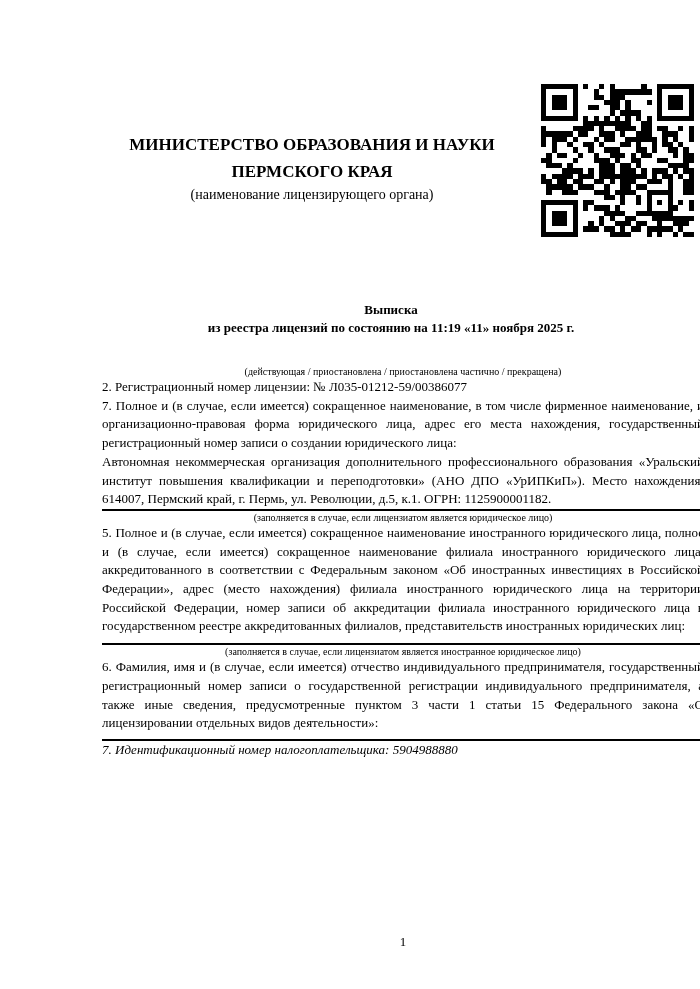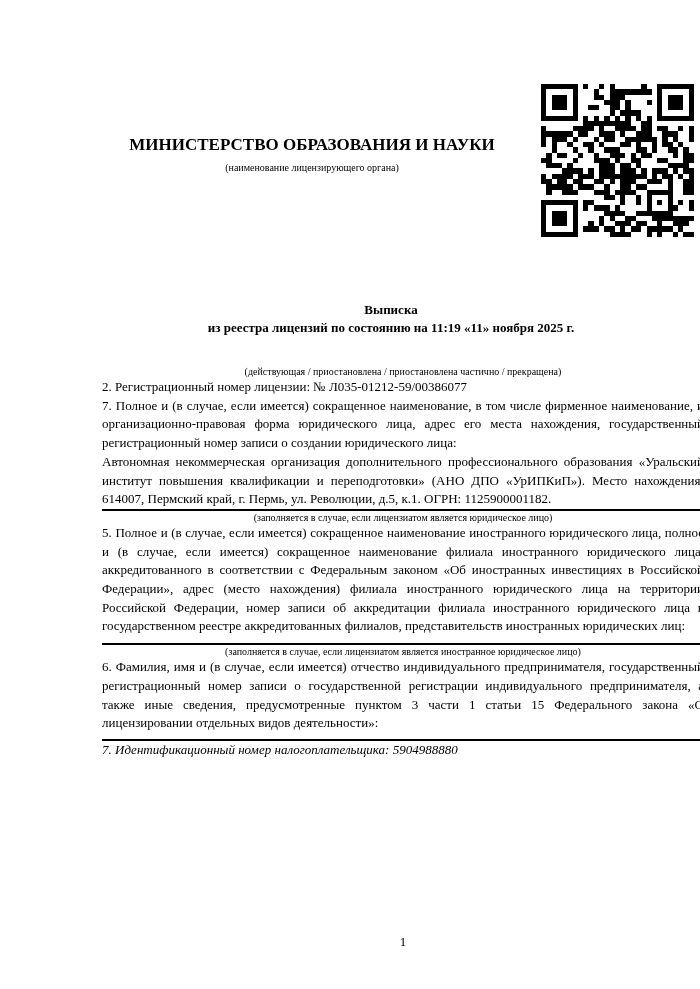--- a/index.html
+++ b/index.html
@@ -29,21 +29,21 @@
     width: 420px;
     text-align: center;
   }
   .ministry .line {
     font-weight: bold;
     font-size: 17px;
     line-height: 27px;
     white-space: nowrap;
   }
   .ministry .org-caption {
-    font-size: 10px;
+    font-size: 14px;
     line-height: 13px;
     margin-top: 3px;
   }
 
   
   .doc-title {
     position: absolute;
     left: 54px;
     top: 301px;
     width: 602px;
@@ -542,20 +542,21 @@
         <rect x="16" y="28" width="1" height="1"></rect>
         <rect x="20" y="28" width="1" height="1"></rect>
         <rect x="22" y="28" width="1" height="1"></rect>
         <rect x="25" y="28" width="1" height="1"></rect>
         <rect x="27" y="28" width="1" height="1"></rect>
         <rect x="28" y="28" width="1" height="1"></rect>
       </svg></div>
 
   <div class="ministry">
     <div class="line">МИНИСТЕРСТВО ОБРАЗОВАНИЯ И НАУКИ</div>
+    <div class="line">ПЕРМСКОГО КРАЯ</div>
     <div class="org-caption">(наименование лицензирующего органа)</div>
   </div>
 
   <div class="doc-title">
     <div>Выписка</div>
     <div>из реестра лицензий по состоянию на 11:19 «11» ноября 2025 г.</div>
   </div>
 
   <div class="content">
 

